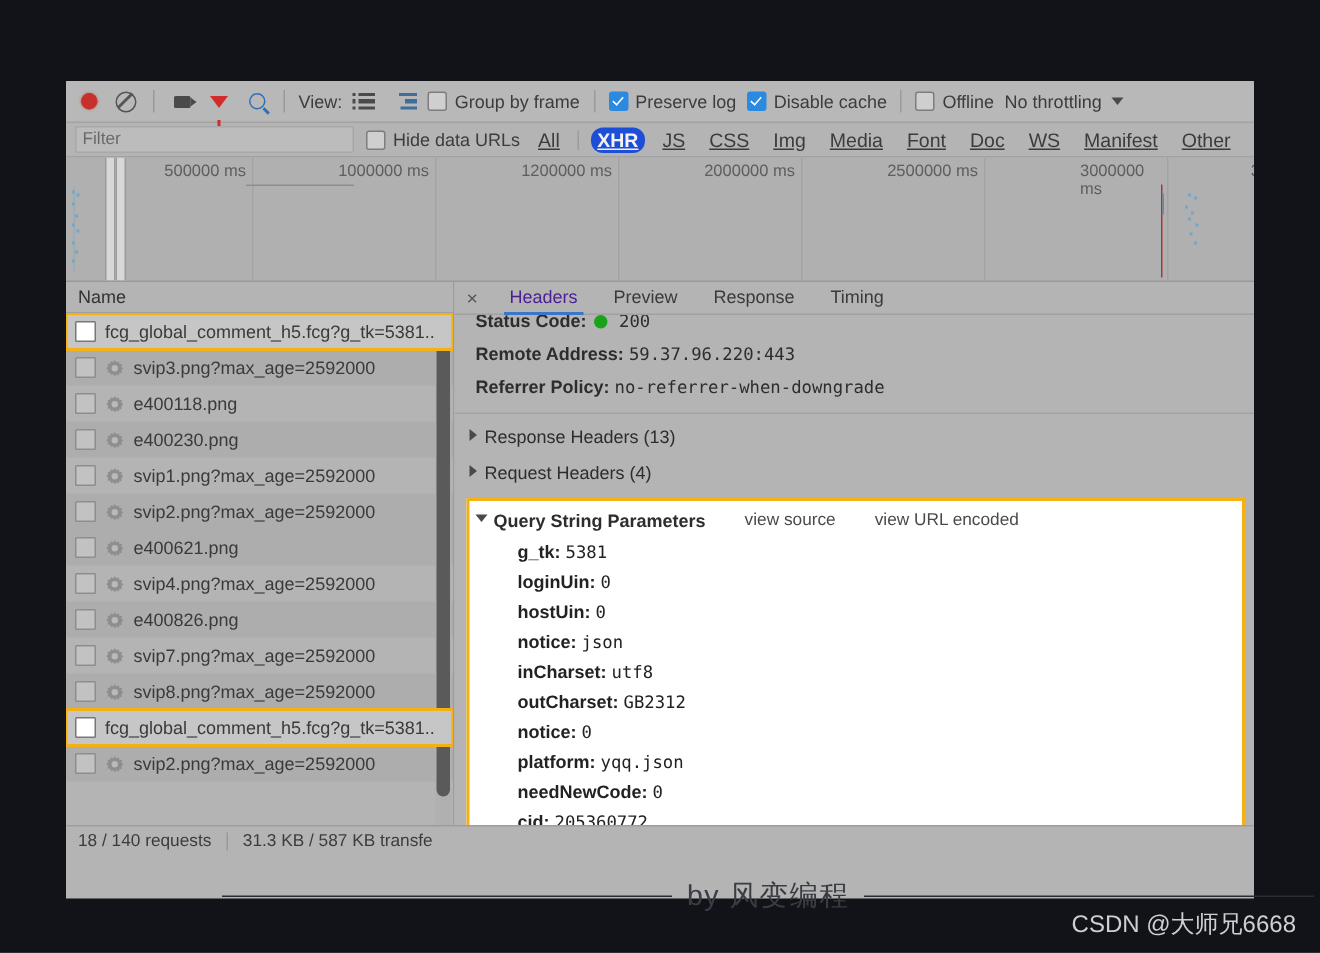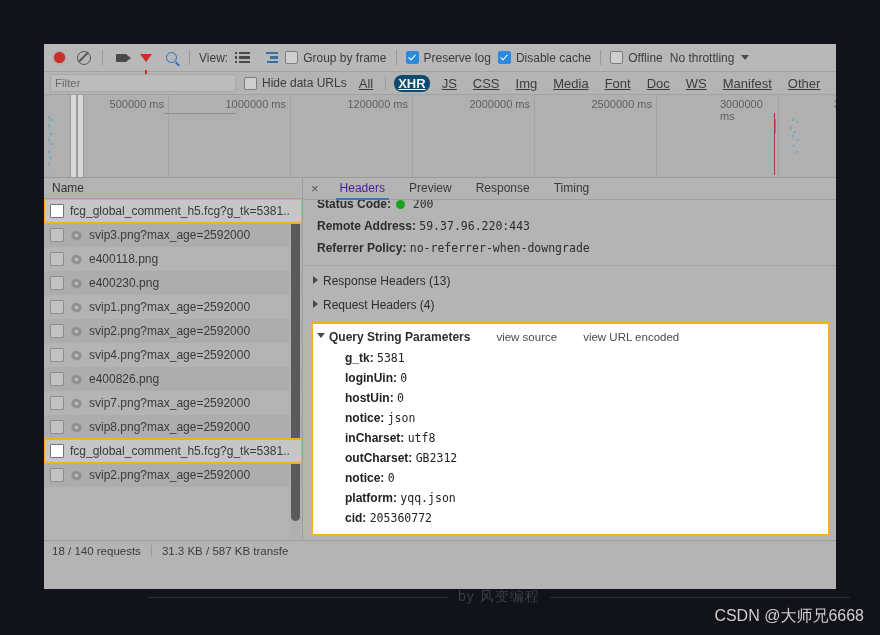--- a/index.html
+++ b/index.html
@@ -6,21 +6,21 @@
     margin: 0; padding: 0;
     width: 880px; height: 635px;
     background: #121319;
     font-family: "Liberation Sans", sans-serif;
     overflow: hidden;
   }
   #root { position: relative; width: 880px; height: 635px; background: #121319; }
 
   
   .devtools {
-    position: absolute; left: 44px; top: 44px;
+    position: absolute; left: 44px; top: 54px;
     width: 792px; height: 545px;
     background: #b4b4b4;
     overflow: hidden;
     font-size: 12px;
     color: #333;
   }
 
   
   .toolbar {
     display: flex; align-items: center;
@@ -62,21 +62,21 @@
     display:flex; align-items:center; height:22px;
     background:#b4b4b4; border-bottom:1px solid #a2a2a2;
     padding:0 6px; gap:8px; white-space:nowrap;
   }
   .filter-input {
     width:176px; height:16px; line-height:16px;
     background:#bcbcbc; border:1px solid #a8a8a8; border-radius:2px;
     color:#6a6a6a; font-size:11.5px; padding:0 4px;
   }
   .ftype { color:#3c3c3c; font-size:13px; padding:1px 4px; border-radius:8px;text-decoration:underline; }
-  .ftype.active { background:#0c4a6e; color:#f2f2f2; font-weight:bold; }
+  .ftype.active { background:#1d4ed8; color:#f2f2f2; font-weight:bold; }
   .fsep { width:1px; height:13px; background:#9a9a9a; }
 
   
   .overview { position:relative; height:82px; background:#b0b0b0; border-bottom:1px solid #999; overflow:hidden; }
   .ov-grid { position:absolute; inset:0; }
   .ov-div { position:absolute; top:0; bottom:0; width:1px; background:#a3a3a3; }
   .ov-tick { position:absolute; top:3px; font-size:11px; color:#5e5e5e; transform:translateX(-100%); padding-right:4px; }
   .ov-handle { position:absolute; top:0; bottom:0; width:5px; background:#d8d8d8; border-left:1px solid #9a9a9a; border-right:1px solid #9a9a9a; }
   .ov-bar { position:absolute; width:1px; }
   .ov-dot { position:absolute; width:2px; height:2px; background:#6fa8c8; }
@@ -123,21 +123,21 @@
   .param .k { font-weight:bold; }
   .param .v { font-family:"DejaVu Sans Mono", monospace; font-size:11.5px; }
 
   
   .statusbar { display:flex; align-items:center; height:19px; background:#b4b4b4; border-top:1px solid #9d9d9d; font-size:11.5px; color:#3c3c3c; padding-left:8px; gap:10px; }
   .sb-sep { width:1px; height:12px; background:#9a9a9a; }
 
   
   .wm-mid { position:absolute; left:0; right:0; top:586px; height:22px; display:flex; align-items:center; }
   .wm-rule { height:1px; background:#2a2c33; flex:none; }
-  .wm-text { color:#3a3c44; font-size:14px; padding:0 10px; letter-spacing:1px; }
+  .wm-text { color:#3a3c44; font-size:19px; padding:0 10px; letter-spacing:1px; }
   .csdn { position:absolute; right:16px; bottom:8px; color:#cfcfcf; font-size:16px; }
 </style>
 </head>
 <body>
 
 <div id="root">
 
   <div class="devtools">
 
     <div class="toolbar">
@@ -319,20 +319,30 @@
             <span class="gear">
                 <svg width="13" height="13" viewBox="0 0 16 16">
                   <path fill="#8e8e8e" d="M8 1l1 2 2-.6.8 1.9 2 .3-.3 2.1 1.5 1.5-1.5 1.4.3 2.1-2 .3-.8 1.9L9 13l-1 2-1-2-2 .6-.8-1.9-2-.3.3-2.1L1 8l1.5-1.4-.3-2.1 2-.3L5 2.3 7 3z"></path>
                   <circle cx="8" cy="8" r="2.6" fill="#b9b9b9"></circle>
                 </svg>
               </span>
             <span>svip2.png?max_age=2592000</span>
           </div>
 
 
+          <div class="req-row alt">
+            <span class="row-cb"></span>
+            <span class="gear">
+                <svg width="13" height="13" viewBox="0 0 16 16">
+                  <path fill="#8e8e8e" d="M8 1l1 2 2-.6.8 1.9 2 .3-.3 2.1 1.5 1.5-1.5 1.4.3 2.1-2 .3-.8 1.9L9 13l-1 2-1-2-2 .6-.8-1.9-2-.3.3-2.1L1 8l1.5-1.4-.3-2.1 2-.3L5 2.3 7 3z"></path>
+                  <circle cx="8" cy="8" r="2.6" fill="#b9b9b9"></circle>
+                </svg>
+              </span>
+            <span>e400621.png</span>
+          </div>
 
           <div class="req-row">
             <span class="row-cb"></span>
             <span class="gear">
                 <svg width="13" height="13" viewBox="0 0 16 16">
                   <path fill="#8e8e8e" d="M8 1l1 2 2-.6.8 1.9 2 .3-.3 2.1 1.5 1.5-1.5 1.4.3 2.1-2 .3-.8 1.9L9 13l-1 2-1-2-2 .6-.8-1.9-2-.3.3-2.1L1 8l1.5-1.4-.3-2.1 2-.3L5 2.3 7 3z"></path>
                   <circle cx="8" cy="8" r="2.6" fill="#b9b9b9"></circle>
                 </svg>
               </span>
             <span>svip4.png?max_age=2592000</span>
@@ -471,20 +481,24 @@
             </div>
             <div class="param">
               <span class="k">notice:</span>
               <span class="v">0</span>
             </div>
             <div class="param">
               <span class="k">platform:</span>
               <span class="v">yqq.json</span>
             </div>
             <div class="param">
+              <span class="k">needNewCode:</span>
+              <span class="v">0</span>
+            </div>
+            <div class="param">
               <span class="k">cid:</span>
               <span class="v">205360772</span>
             </div>
           </div>
 
         </div>
       </div>
     </div>
 
     <div class="statusbar">

